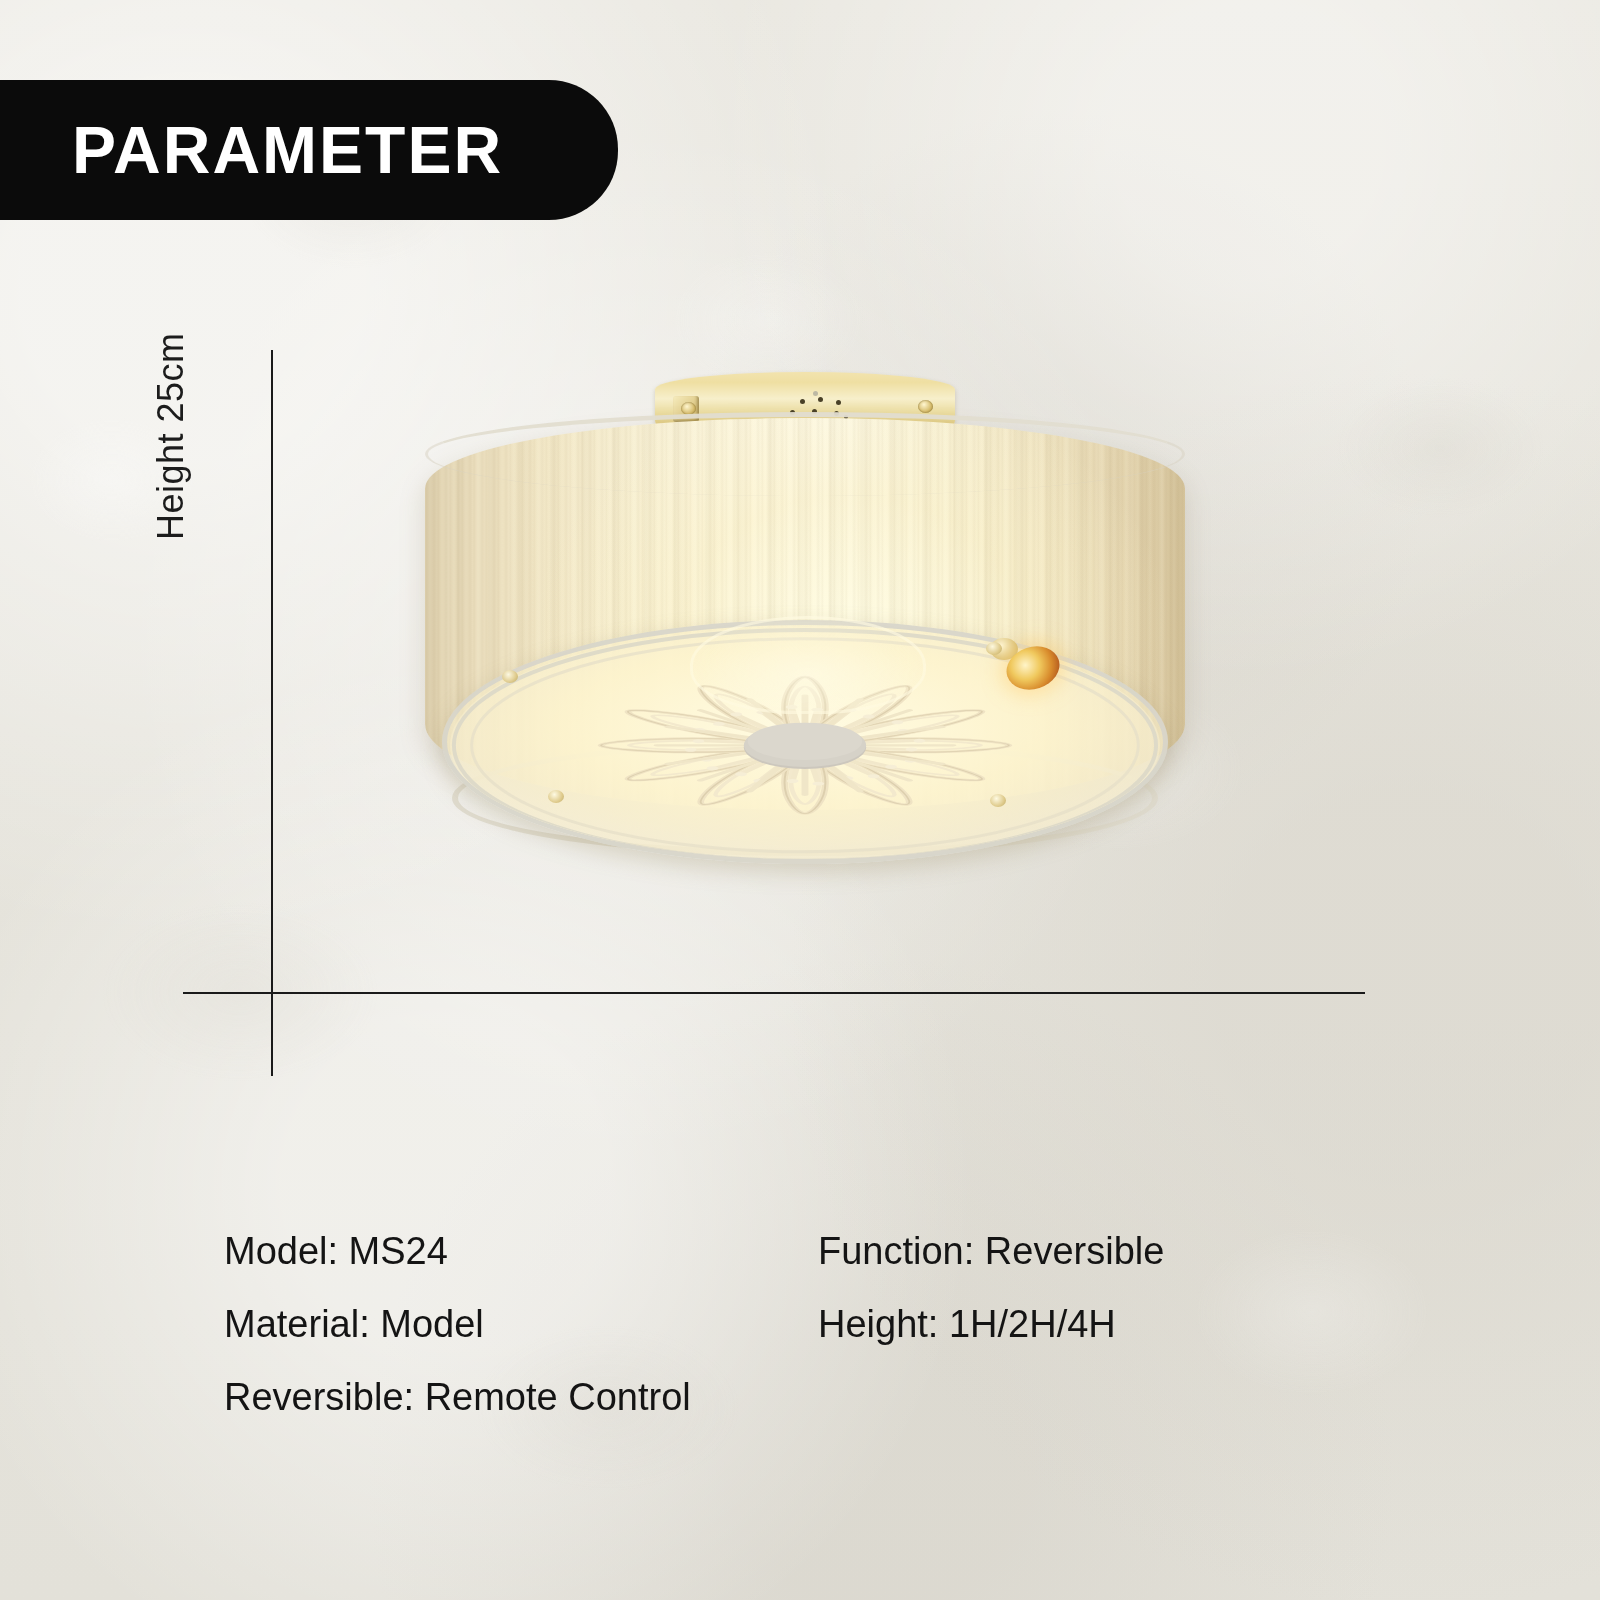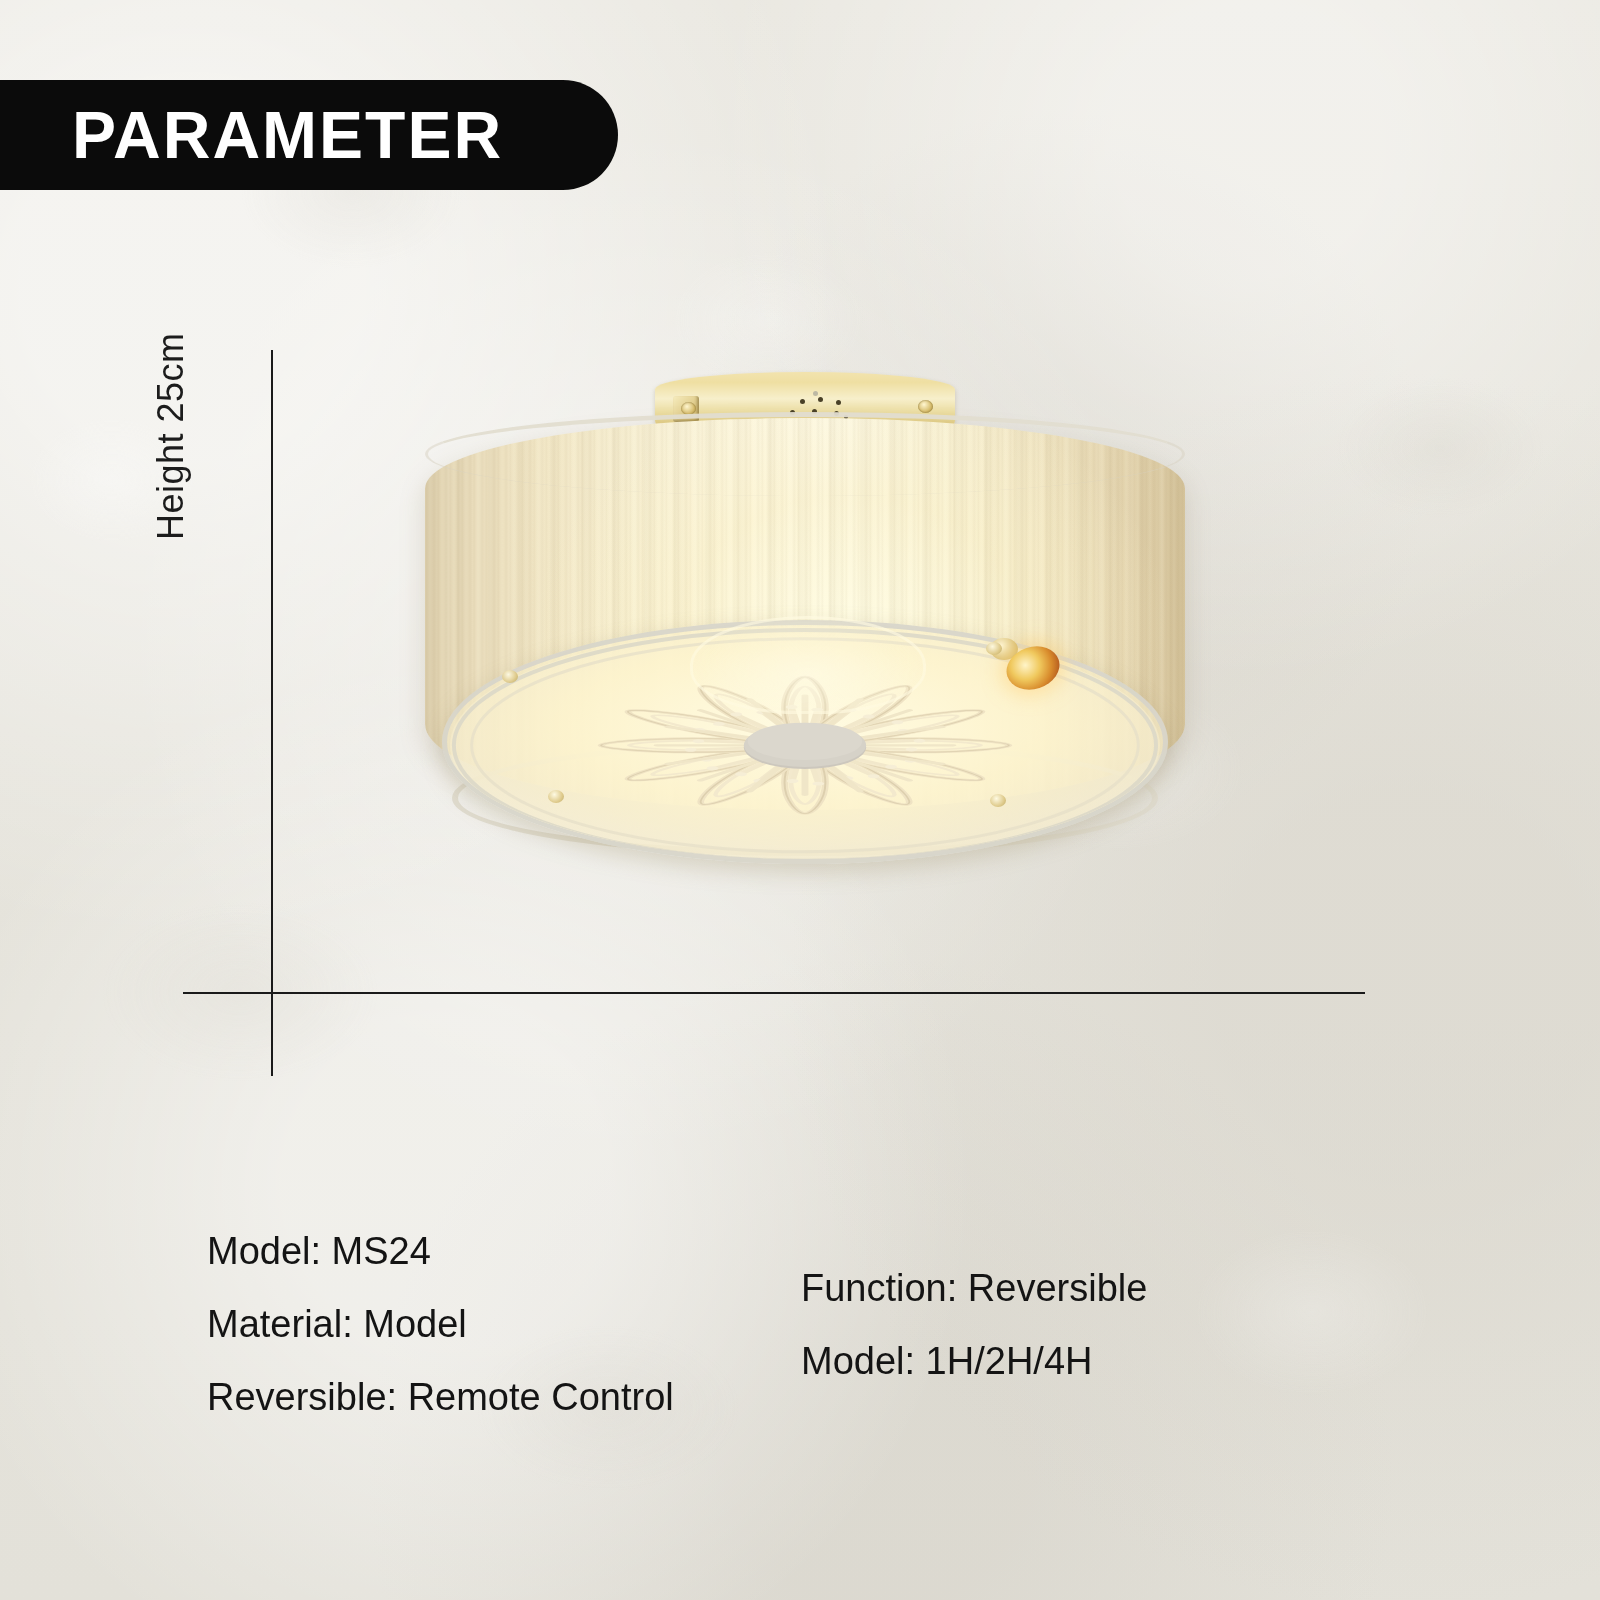--- a/index.html
+++ b/index.html
@@ -40,21 +40,21 @@
       radial-gradient(ellipse 170px 120px at 82% 82%, rgba(255,255,255,0.4), rgba(255,255,255,0) 70%),
       radial-gradient(ellipse 190px 120px at 38% 88%, rgba(204,200,190,0.30), rgba(204,200,190,0) 70%);
   }
 
   
   #header-pill {
     position: absolute;
     left: 0;
     top: 80px;
     width: 618px;
-    height: 110px;
+    height: 140px;
     background: #0b0b0b;
     border-radius: 0 69px 69px 0;
     display: flex;
     align-items: center;
   }
   #header-title {
     color: #ffffff;
     font-size: 66px;
     font-weight: bold;
     letter-spacing: 2px;
@@ -290,26 +290,25 @@
     width: 230px;
     height: 92px;
     border-radius: 50% 50% 45% 45%;
     border: 3px solid rgba(255,250,225,0.6);
     background: radial-gradient(ellipse at 50% 60%, rgba(255,252,232,0.55), rgba(255,248,215,0.18) 65%, rgba(255,248,215,0) 100%);
   }
 
   
   #specs {
     position: absolute;
-    left: 207px;
+    left: 224px;
     top: 1232px;
     width: 1180px;
     display: flex;
     gap: 8px;
-    align-items: center;
   }
   .spec-col { width: 590px; }
   .spec-line {
     font-size: 38px;
     color: #141414;
     line-height: 1.0;
     margin-bottom: 35px;
     white-space: nowrap;
   }
   .spec-col.right .spec-line { padding-left: 0; }
@@ -463,17 +462,17 @@
   </div>
 
   <div id="specs">
     <div class="spec-col left">
       <div class="spec-line">Model: MS24</div>
       <div class="spec-line">Material: Model</div>
       <div class="spec-line">Reversible: Remote Control</div>
     </div>
     <div class="spec-col right">
       <div class="spec-line">Function: Reversible</div>
-      <div class="spec-line">Model: 1H/2H/4H</div>
+      <div class="spec-line">Height: 1H/2H/4H</div>
     </div>
   </div>
 
 </div>
 
 </body></html>

